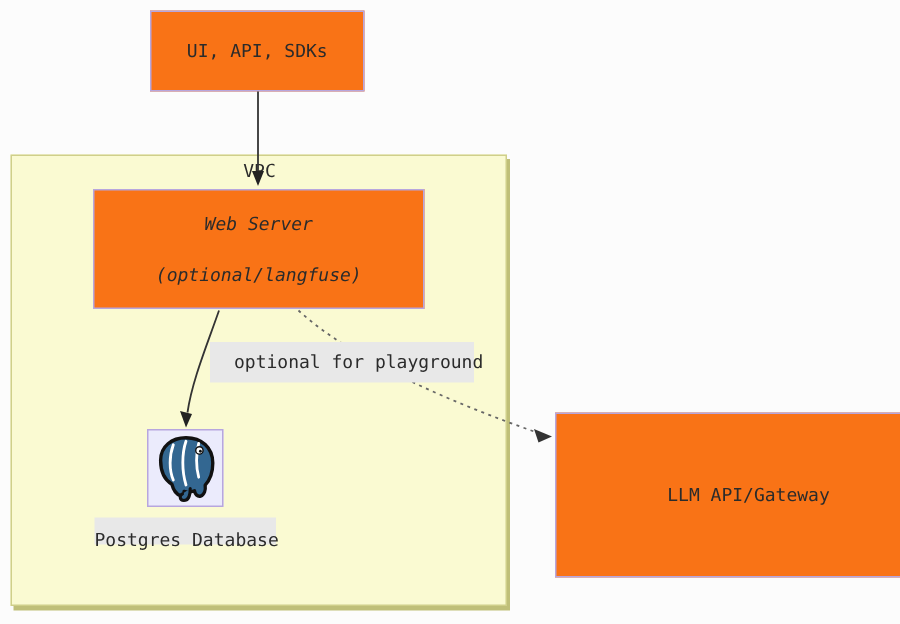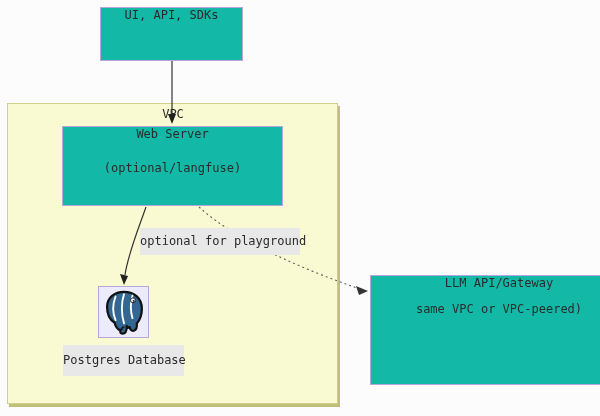--- a/index.html
+++ b/index.html
@@ -3,42 +3,42 @@
 <meta charset="utf-8">
 <style>
   html,body{margin:0;padding:0;background:#fcfcfc;}
   #stage{
     position:relative;width:600px;height:416px;overflow:hidden;
     font-family:"DejaVu Sans Mono","Liberation Mono",monospace;
     color:#2b2b2b;font-size:12px;background:#fcfcfc;
   }
   .abs{position:absolute;}
   .node{
-    background:#14b8a6;border:1.5px solid #b7a6de;box-sizing:border-box;
-    display:flex;flex-direction:column;align-items:center;
+    background:#f97316;border:1.5px solid #b7a6de;box-sizing:border-box;
+    display:flex;flex-direction:column;align-items:center;justify-content:center;
     z-index:1;
   }
   .node .ln{display:block;text-align:center;white-space:nowrap;}
   #client-box{left:100px;top:7px;width:143px;height:54px;}
   #vpc-container{
     left:7px;top:103px;width:331px;height:301px;box-sizing:border-box;
     background:#fafad2;border:1px solid #cfcf8a;
     box-shadow:2px 3px 0 #bfbf79;z-index:0;
   }
   #vpc-label{left:150px;top:107px;width:46px;text-align:center;z-index:1;}
-  #web-server-box{left:62px;top:126px;width:221px;height:80px;gap:20px;}
+  #web-server-box{left:62px;top:126px;width:221px;height:80px;gap:20px;font-style:italic;}
   #edge-label-playground{
     left:140px;top:228px;width:160px;height:27px;line-height:27px;
-    background:#e8e8e8;text-align:center;white-space:nowrap;z-index:3;
+    background:#e8e8e8;text-align:center;white-space:nowrap;z-index:3;padding-left:16px;
   }
   #postgres-icon-box{left:98px;top:286px;width:51px;height:52px;z-index:1;
     background:#ebebfc;border:1.5px solid #b7a6de;box-sizing:border-box;
     display:flex;align-items:center;justify-content:center;}
   #postgres-label{
-    left:63px;top:345px;width:121px;height:31px;line-height:30px;
+    left:63px;top:345px;width:121px;height:18px;line-height:30px;
     background:#e8e8e8;text-align:center;white-space:nowrap;z-index:3;
   }
   #llm-box{left:370px;top:275px;width:258px;height:110px;gap:12px;}
   #edge-layer{left:0;top:0;width:600px;height:416px;z-index:2;pointer-events:none;}
 </style>
 </head>
 <body>
 
 <div id="stage">
 
@@ -85,16 +85,15 @@
       <path d="M24 5.5 C21 14 21 27 24 36.5" fill="none" stroke="#ffffff" stroke-width="2" stroke-linecap="round"></path>
       <path d="M33 7 C31 14 31 24 33 31" fill="none" stroke="#ffffff" stroke-width="2" stroke-linecap="round"></path>
       <circle cx="33.5" cy="12" r="2.6" fill="#ffffff" stroke="#111111" stroke-width="1"></circle>
       <circle cx="34.2" cy="12.6" r="1" fill="#111111"></circle>
     </svg>
   </div>
   <div id="postgres-label" class="abs">Postgres Database</div>
 
   <div id="llm-box" class="abs node">
     <span class="ln">LLM API/Gateway</span>
-    <span class="ln">same VPC or VPC-peered)</span>
   </div>
 
 </div>
 
 </body></html>

